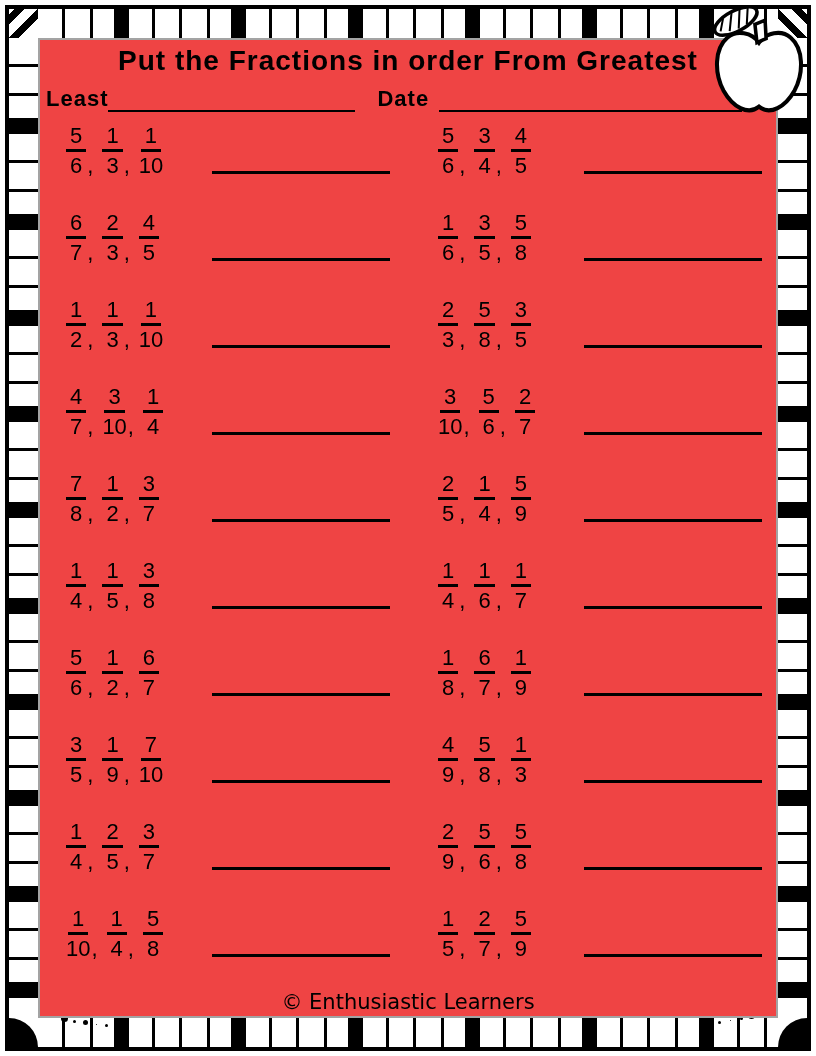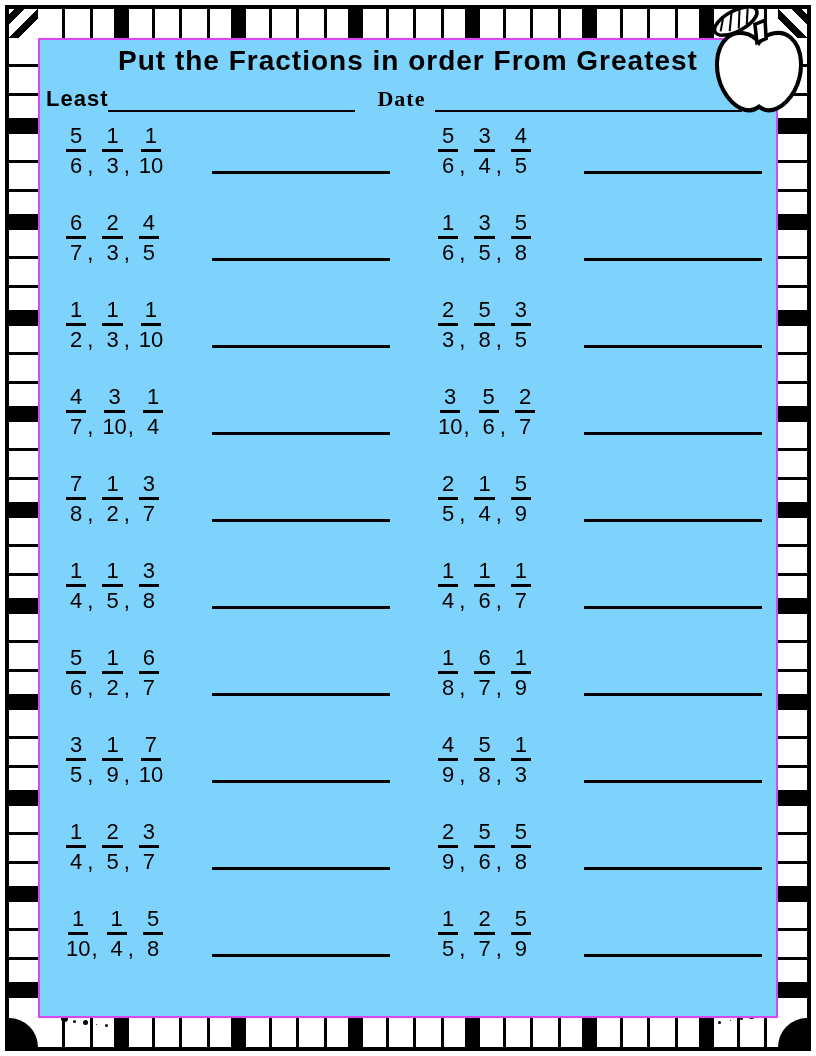--- a/index.html
+++ b/index.html
@@ -27,34 +27,34 @@
   .band-left{left:9px;}
   .band-right{right:9px;}
   .corner{position:absolute;width:29px;height:29px;}
   .corner-tl{left:9px;top:9px;background:linear-gradient(135deg,#fff 0 4px,#000 4px 11px,#fff 11px 20px,#000 20px 27px,#fff 27px);}
   .corner-tr{right:9px;top:9px;background:linear-gradient(225deg,#fff 0 4px,#000 4px 11px,#fff 11px 20px,#000 20px 27px,#fff 27px);}
   .corner-bl{left:9px;bottom:9px;background:#000;border-radius:0 100% 0 0;}
   .corner-br{right:9px;bottom:9px;background:#000;border-radius:100% 0 0 0;}
   
   .content{
     position:absolute;left:38px;top:38px;right:38px;bottom:38px;
-    border:2px solid #d946ef;background:#7dd3fc;box-sizing:border-box;
+    border:2px solid #a3a3a3;background:#ef4444;box-sizing:border-box;
   }
   .title{
     text-align:center;font-weight:bold;font-size:28px;line-height:31px;
     letter-spacing:1px;margin-top:5px;
   }
   .fields{
     display:flex;align-items:flex-end;font-size:22px;font-weight:bold;
     margin:8px 34px 0 6px;letter-spacing:1px;
   }
   .rule{border-bottom:2px solid #000;height:26px;}
   .rule-name{width:247px;margin-right:22px;}
   .rule-date{flex:1;margin-left:10px;}
-  .date-label{white-space:nowrap;font-family:Liberation Serif, serif;}
+  .date-label{white-space:nowrap;}
   
   .columns{display:flex;}
   .col{width:50%;box-sizing:border-box;}
   .col-left{padding-left:26px;}
   .col-right{padding-left:30px;}
   .prob{display:flex;align-items:flex-end;height:56px;margin-bottom:31px;}
   .col .prob:first-child{margin-top:10px;}
   .fracs{display:flex;align-items:flex-end;width:136px;font-size:22px;line-height:24px;}
   .frac{display:inline-flex;flex-direction:column;align-items:center;}
   .fn{border-bottom:3px solid #000;padding:0 4px 1px;}
@@ -506,13 +506,14 @@
             <span class="frac">
               <span class="fn">5</span>
               <span class="fd">9</span>
             </span>
           </div>
           <span class="ansline"></span>
         </div>
       </div>
   </div>
 
+  <div class="footer">© Enthusiastic Learners</div>
 </div>
 
 </body></html>

